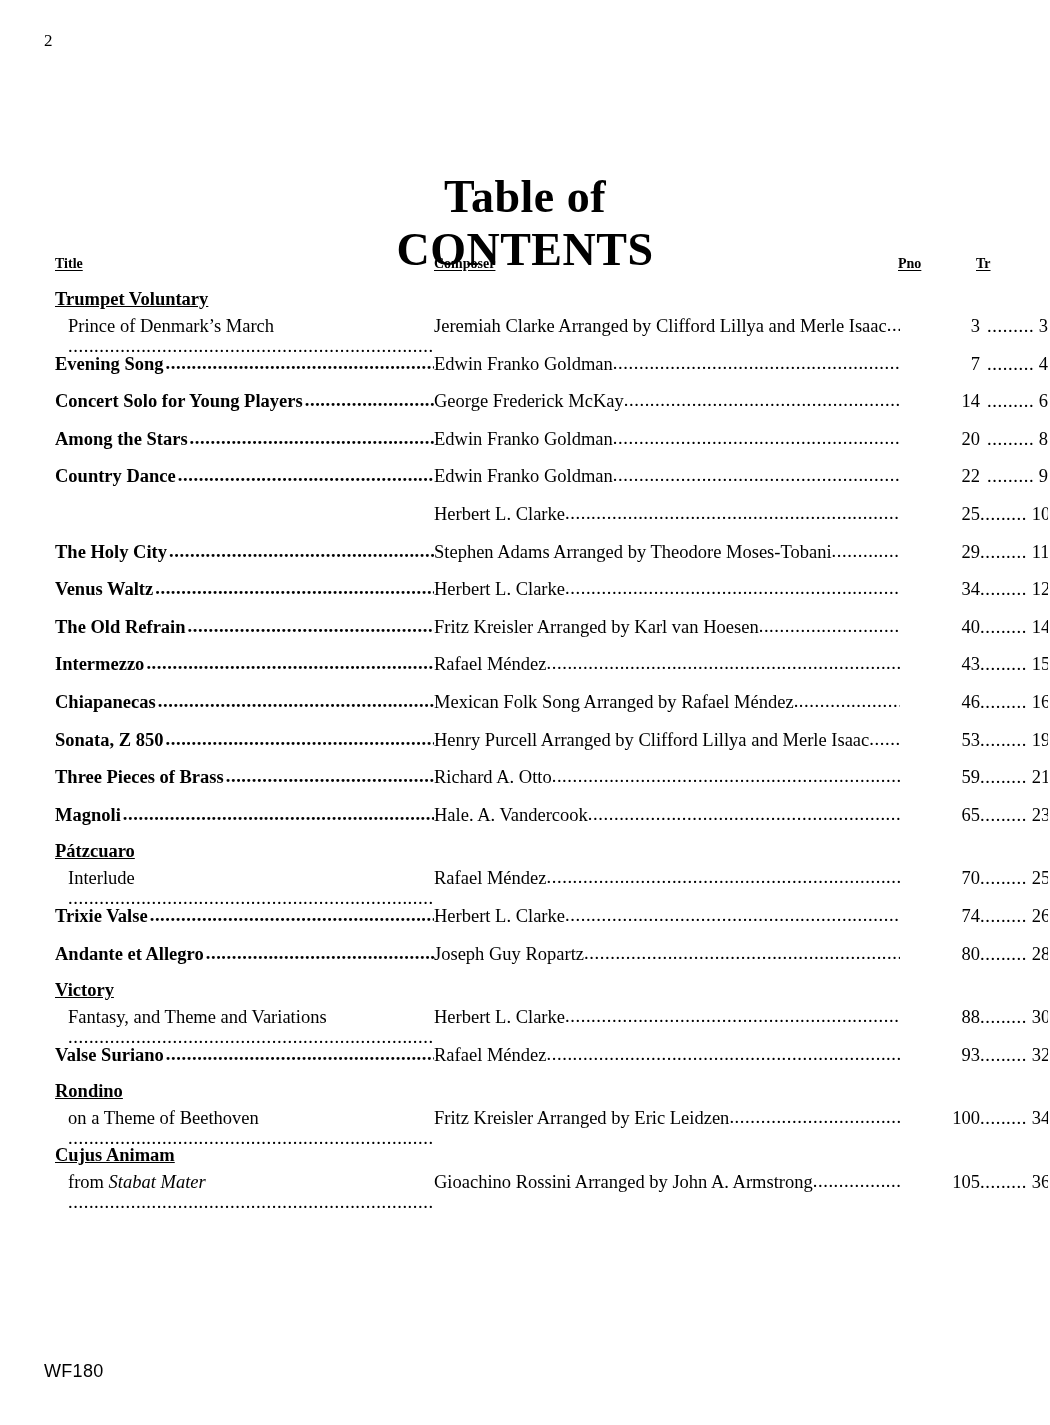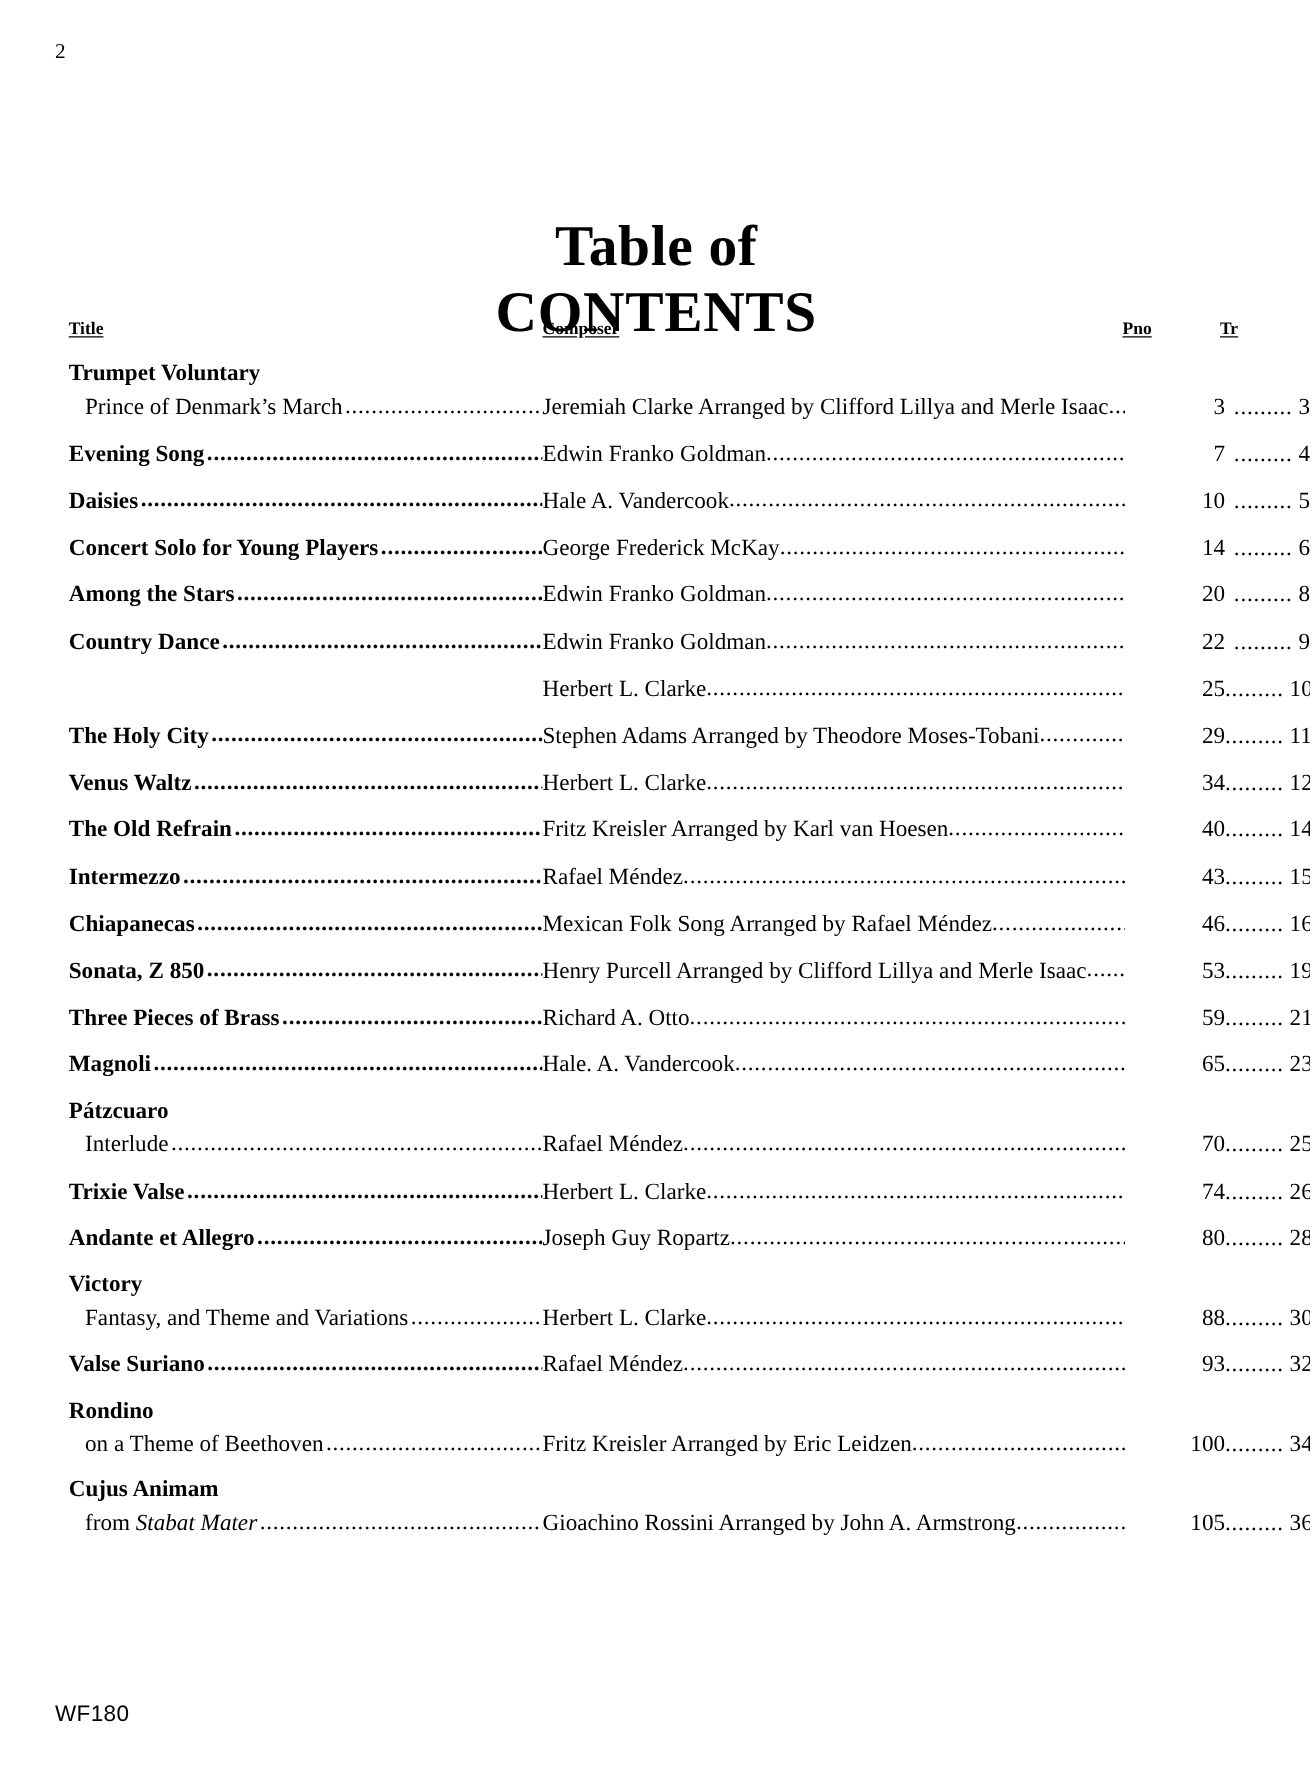--- a/index.html
+++ b/index.html
@@ -96,20 +96,21 @@
     width: 100%;
   }
 
   
   .group-head {
     font-size: 18.5px;
     font-weight: bold;
     line-height: 1.0;
     height: 26px;
     white-space: nowrap;
+    text-decoration: underline;
   }
 
   
   .row {
     position: relative;
     height: 37.6px;
     width: 100%;
   }
 
   .seg {
@@ -121,21 +122,21 @@
 
   
   .seg-title {
     left: 0px;
     width: 379px;
     font-size: 18.5px;
     font-weight: bold;
     display: flex;
     align-items: baseline;
   }
-  .seg-title.indent { padding-left: 13px; width: 366px; font-weight: normal; font-size: 18.5px; }
+  .seg-title.indent { padding-left: 13px; width: 366px; font-weight: normal; font-size: 18.5px; flex-direction: column; }
 
   .seg-composer {
     left: 379px;
     width: 466px;
     font-size: 18.5px;
     font-weight: normal;
     display: flex;
     align-items: center;
   }
 
@@ -221,34 +222,20 @@
             <span class="label">Edwin Franko Goldman</span>
             <span class="leader"></span>
           </div>
           <div class="seg seg-pno"><span class="num">7</span></div>
           <div class="seg seg-tr"><span class="lead-sm">.........</span> <span class="num">4</span></div>
         </div>
       </div>
       <div class="entry">
         <div class="row">
           <div class="seg seg-title">
-            <span class="label sp-before-dots">Daisies</span>
-            <span class="leader"></span>
-          </div>
-          <div class="seg seg-composer">
-            <span class="label">Hale A. Vandercook</span>
-            <span class="leader"></span>
-          </div>
-          <div class="seg seg-pno"><span class="num">10</span></div>
-          <div class="seg seg-tr"><span class="lead-sm">.........</span> <span class="num">5</span></div>
-        </div>
-      </div>
-      <div class="entry">
-        <div class="row">
-          <div class="seg seg-title">
             <span class="label sp-before-dots">Concert Solo for Young Players</span>
             <span class="leader"></span>
           </div>
           <div class="seg seg-composer">
             <span class="label">George Frederick McKay</span>
             <span class="leader"></span>
           </div>
           <div class="seg seg-pno"><span class="num">14</span></div>
           <div class="seg seg-tr"><span class="lead-sm">.........</span> <span class="num">6</span></div>
         </div>

